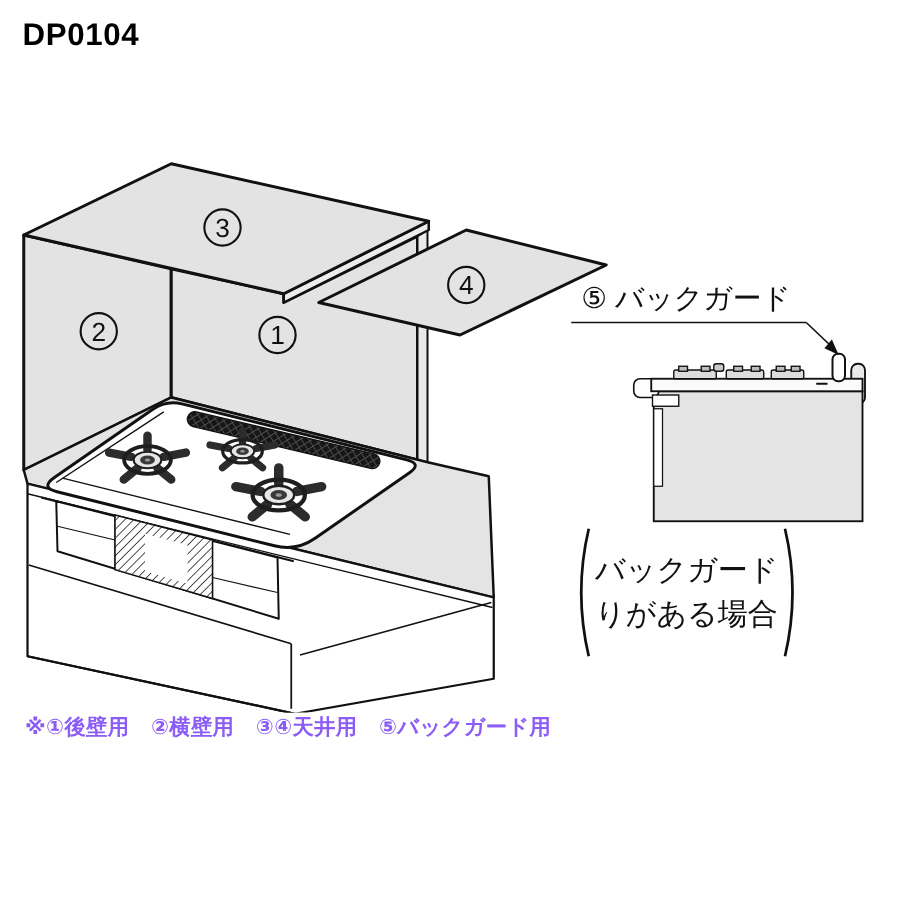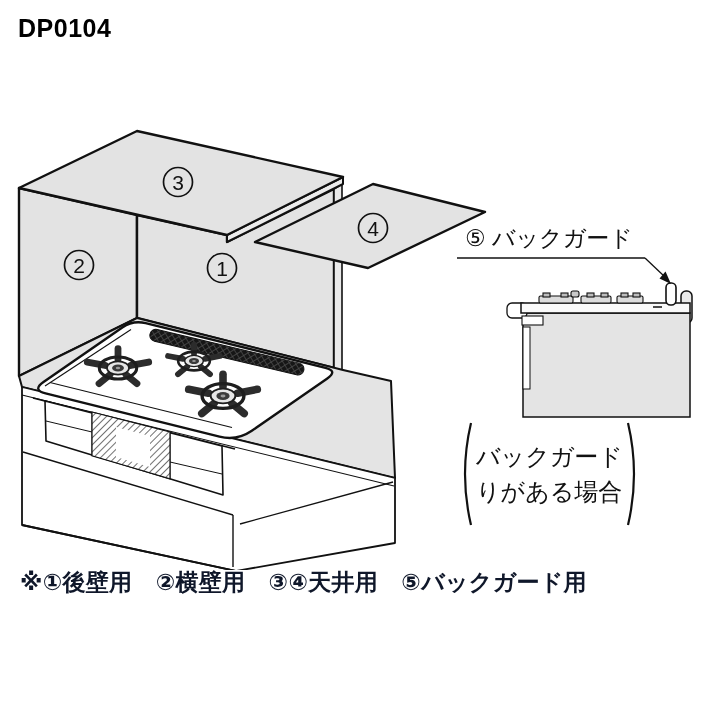--- a/index.html
+++ b/index.html
@@ -16,21 +16,21 @@
   .side-view{position:absolute;left:455px;top:215px;}
   .caption{
     position:absolute;left:458px;top:420px;width:260px;
     display:flex;align-items:center;gap:3px;
   }
   .caption-text{
     font-size:24px;line-height:35px;white-space:nowrap;color:#111;
   }
   .notes{position:absolute;left:20px;top:566px;width:690px;}
   .note-line{
-    font-size:23px;font-weight:600;line-height:32px;color:#0f172a;
+    font-size:17px;font-weight:600;line-height:32px;color:#8b5cf6;
     white-space:nowrap;letter-spacing:0.3px;
   }
   svg text{font-family:"Liberation Sans","DejaVu Sans",sans-serif;}
 </style>
 </head>
 <body>
 
 <div class="doc-code">DP0104</div>
 
 <svg class="main-illustration" width="500" height="465" viewBox="0 0 500 465">

